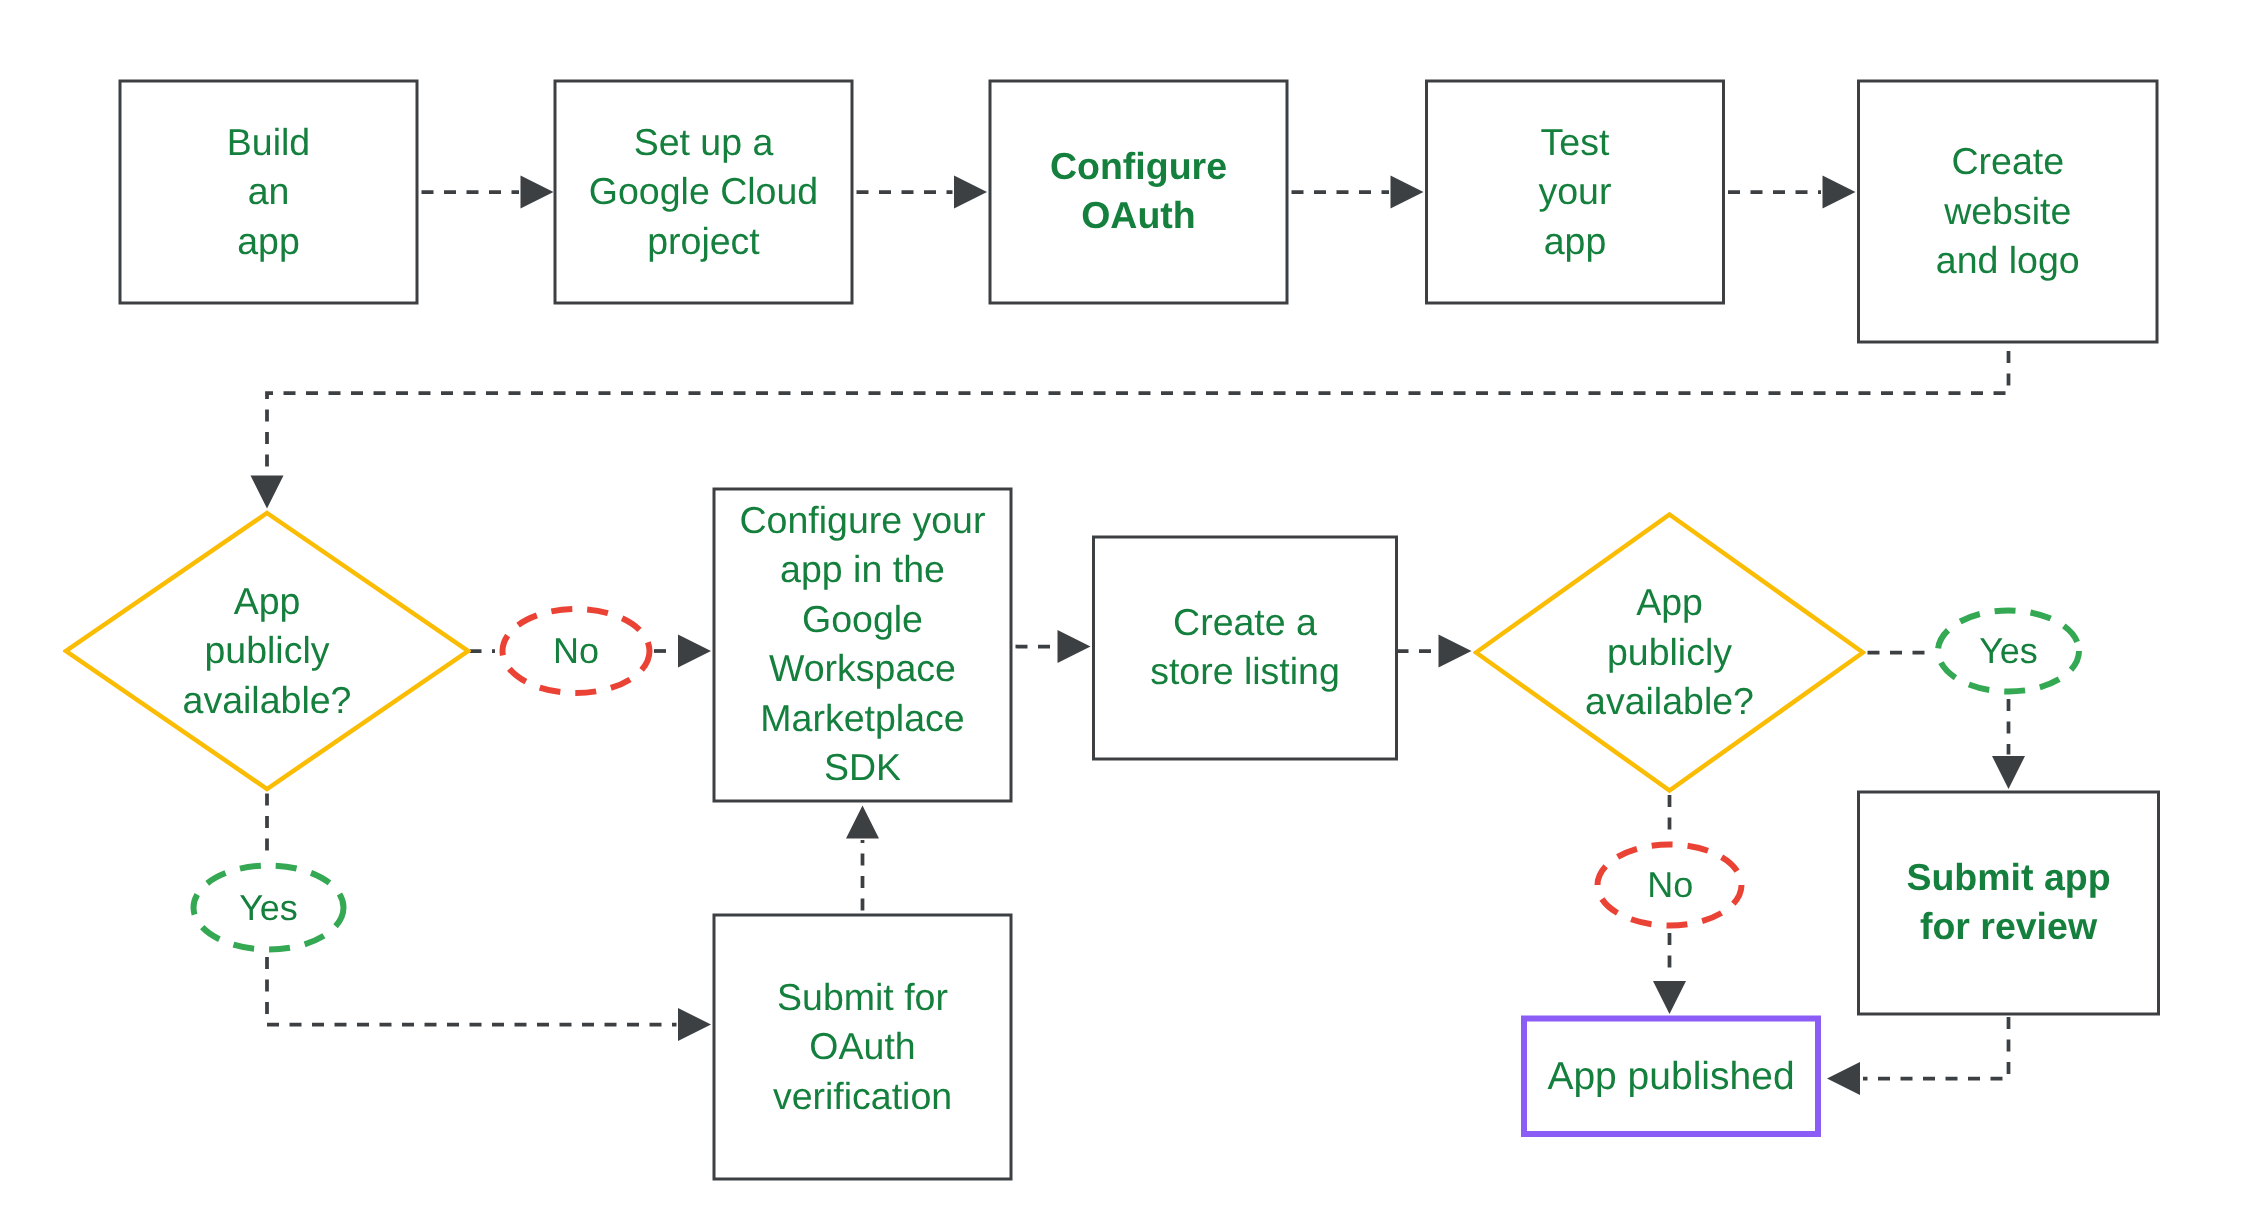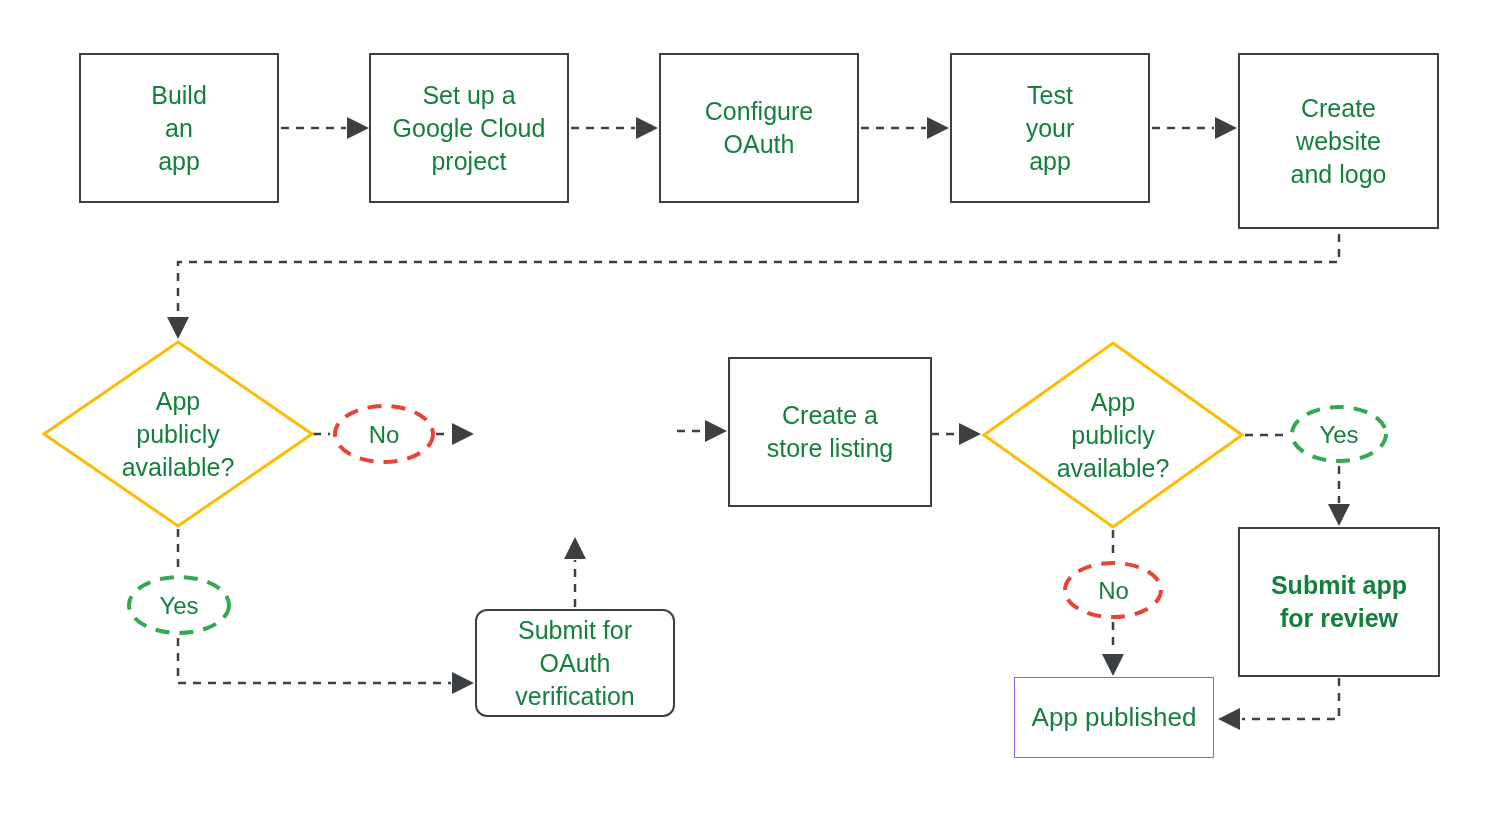--- a/index.html
+++ b/index.html
@@ -31,21 +31,21 @@
     display: flex;
     align-items: center;
     justify-content: center;
     text-align: center;
     font-size: 25px;
     line-height: 33px;
     white-space: pre-line;
     background: #ffffff;
   }
   .rect { border: 2.5px solid #3c4043; }
-  .published { border: 1px solid #8b5cf6; font-size: 26px; }
+  .published { border: 4px solid #8b5cf6; font-size: 26px; }
   .shape-node { background: transparent; }
   .shape-node svg { position: absolute; inset: 0; }
   .shape-label {
     position: absolute; inset: 0;
     display: flex; align-items: center; justify-content: center;
     text-align: center; white-space: pre-line;
   }
   .pill-label { font-size: 24px; }
   .diamond-stroke { fill: #ffffff; stroke: #fbbc04; stroke-width: 3; }
   .pill-yes { fill: #ffffff; stroke: #34a853; stroke-width: 4; stroke-dasharray: 14 10; }
@@ -116,21 +116,21 @@
   </svg>
 
   <div class="node rect" style="left:79px; top:53px; width:200px; height:150px;">Build
 an
 app</div>
 
   <div class="node rect" style="left:369px; top:53px; width:200px; height:150px;">Set up a
 Google Cloud
 project</div>
 
-  <div class="node rect" style="left:659px; top:53px; width:200px; height:150px;">Configure
+  <div class="node rect" style="left:659px; top:53px; width:200px; height:150px;font-weight:bold;">Configure
 OAuth</div>
 
   <div class="node rect" style="left:950px; top:53px; width:200px; height:150px;">Test
 your
 app</div>
 
   <div class="node rect" style="left:1238px; top:53px; width:201px; height:176px;">Create
 website
 and logo</div>
 
@@ -143,20 +143,26 @@
 available?</div>
   </div>
 
   <div class="node shape-node" style="left:332px; top:403px; width:104px; height:62px;">
     <svg width="104" height="62" viewBox="0 0 104 62">
       <ellipse class="pill-no" cx="52" cy="31" rx="49" ry="28"></ellipse>
     </svg>
     <div class="shape-label pill-label">No</div>
   </div>
 
+  <div class="node rect" style="left:475px; top:325px; width:200px; height:210px;">Configure your
+app in the
+Google
+Workspace
+Marketplace
+SDK</div>
 
   <div class="node rect" style="left:728px; top:357px; width:204px; height:150px;">Create a
 store listing</div>
 
   <div class="node shape-node" style="left:982px; top:341px; width:262px; height:188px;">
     <svg width="262" height="188" viewBox="0 0 262 188">
       <polygon class="diamond-stroke" points="131,2 260,94 131,186 2,94"></polygon>
     </svg>
     <div class="shape-label">App
 publicly
@@ -177,21 +183,21 @@
     <div class="shape-label pill-label">No</div>
   </div>
 
   <div class="node shape-node" style="left:126px; top:574px; width:106px; height:63px;">
     <svg width="106" height="63" viewBox="0 0 106 63">
       <ellipse class="pill-yes" cx="53" cy="31" rx="50" ry="28"></ellipse>
     </svg>
     <div class="shape-label pill-label">Yes</div>
   </div>
 
-  <div class="node rect" style="left:475px; top:609px; width:200px; height:108px;border-radius:12px;">Submit for
+  <div class="node rect" style="left:475px; top:609px; width:200px; height:178px;">Submit for
 OAuth
 verification</div>
 
   <div class="node rect" style="left:1238px; top:527px; width:202px; height:150px;font-weight:bold;">Submit app
 for review</div>
 
   <div class="node published" style="left:1014px; top:677px; width:200px; height:81px;">App published</div>
 
 </div>
 

